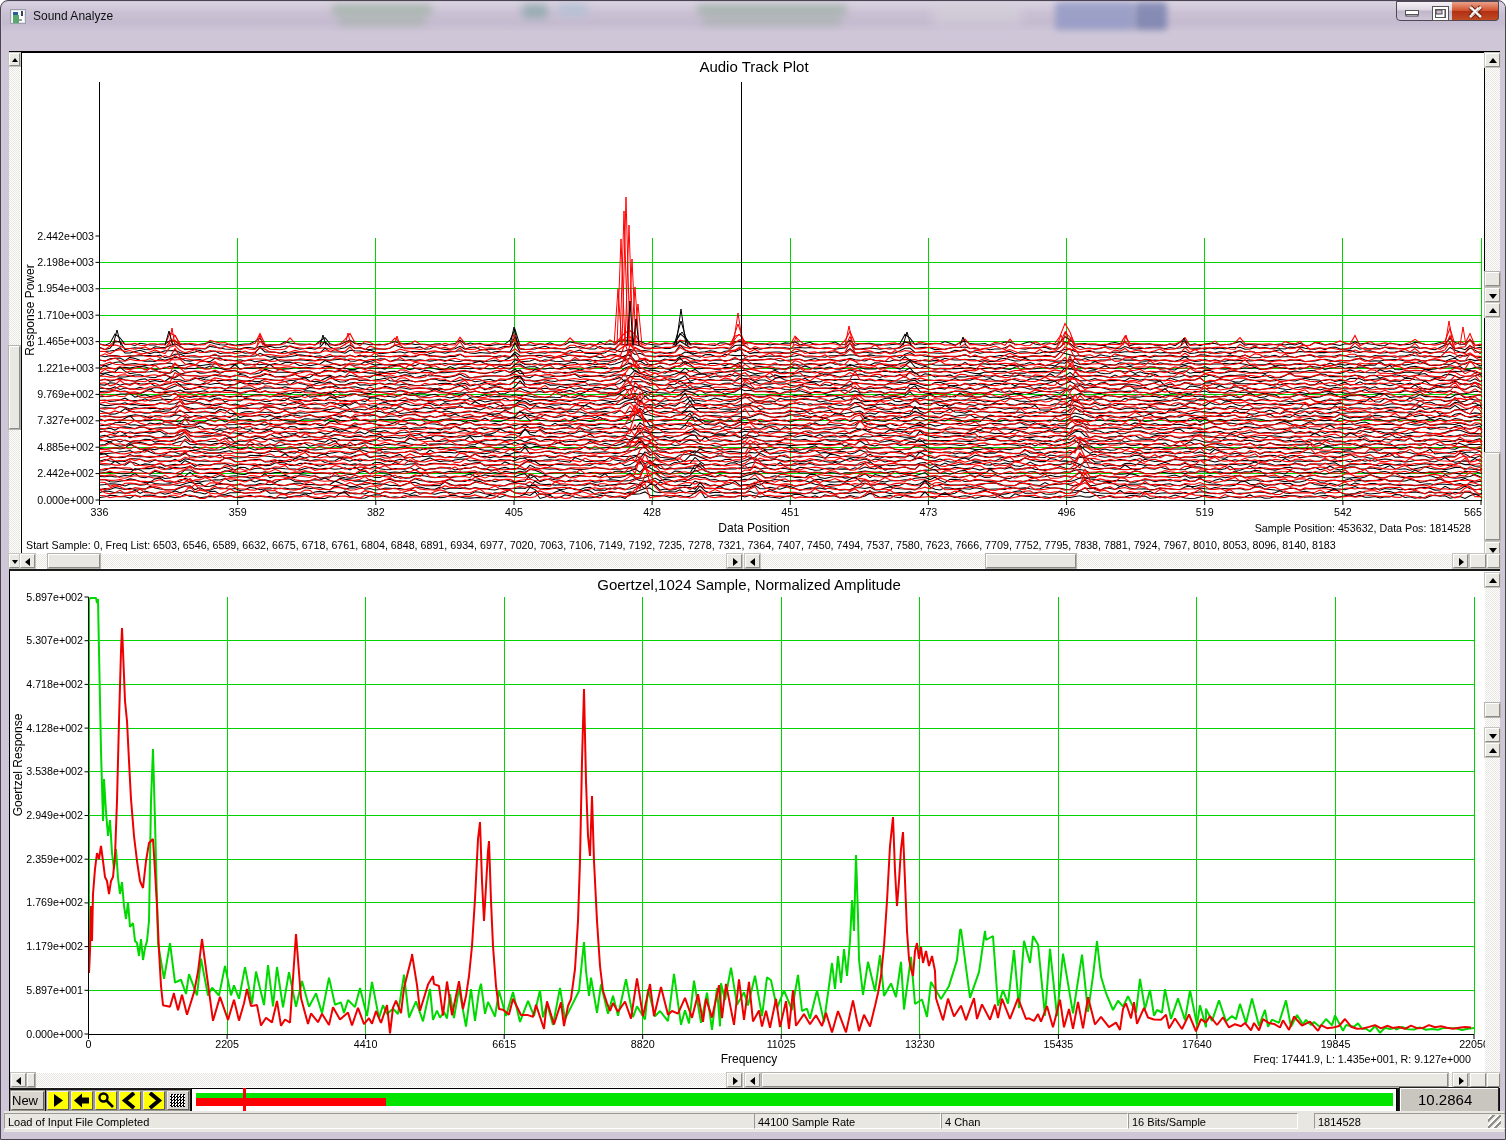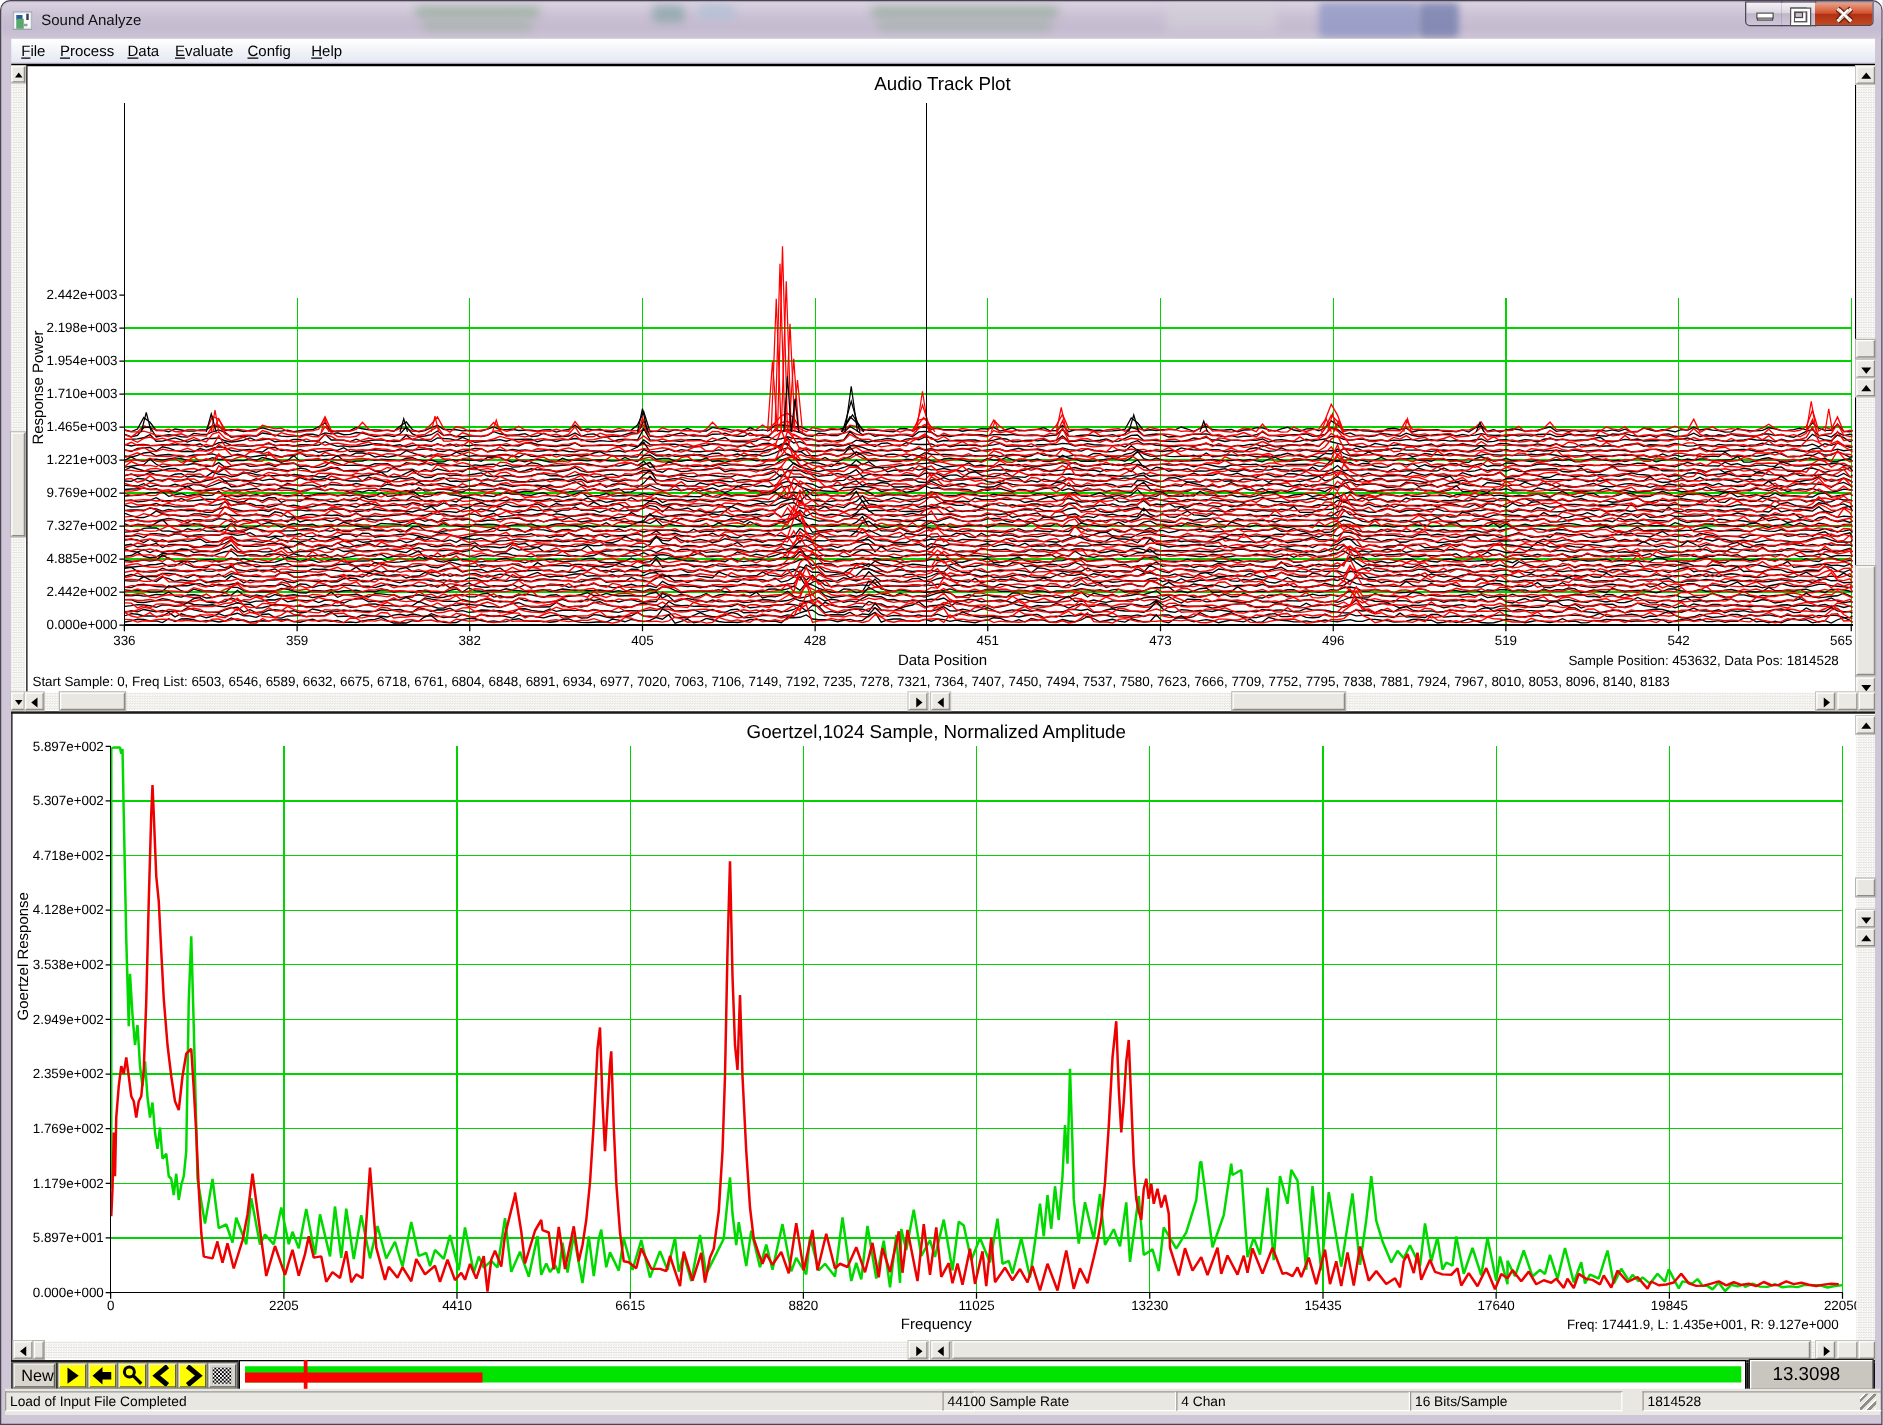--- a/index.html
+++ b/index.html
@@ -65,28 +65,20 @@
   <div class="wbtn" id="bclose"><svg width="47" height="20">
         <g stroke="#6b1d08" stroke-width="4.6">
           <line x1="18" y1="5" x2="29" y2="15"></line>
           <line x1="29" y1="5" x2="18" y2="15"></line>
         </g>
         <g stroke="#fff" stroke-width="2.6">
           <line x1="18" y1="5" x2="29" y2="15"></line>
           <line x1="29" y1="5" x2="18" y2="15"></line>
         </g>
       </svg></div>
-  <div id="menubar">
-    <span style="left:8px"><u>F</u>ile</span>
-    <span style="left:39px"><u>P</u>rocess</span>
-    <span style="left:93px"><u>D</u>ata</span>
-    <span style="left:131px"><u>E</u>valuate</span>
-    <span style="left:189px"><u>C</u>onfig</span>
-    <span style="left:240px"><u>H</u>elp</span>
-  </div>
   <div id="panel1"></div>
   <div id="panel2"></div>
   <svg width="1506" height="1140" viewBox="0 0 1506 1140" style="position:absolute;left:0;top:0">
 <g shape-rendering="crispEdges">
         <line x1="98.5" y1="261.4" x2="1480.0" y2="261.4" stroke="#00d300" stroke-width="1"></line>
         <line x1="98.5" y1="287.8" x2="1480.0" y2="287.8" stroke="#00d300" stroke-width="1"></line>
         <line x1="98.5" y1="314.2" x2="1480.0" y2="314.2" stroke="#00d300" stroke-width="1"></line>
         <line x1="98.5" y1="340.6" x2="1480.0" y2="340.6" stroke="#00d300" stroke-width="1"></line>
         <line x1="98.5" y1="367.0" x2="1480.0" y2="367.0" stroke="#00d300" stroke-width="1"></line>
         <line x1="98.5" y1="393.4" x2="1480.0" y2="393.4" stroke="#00d300" stroke-width="1"></line>
@@ -433,21 +425,21 @@
       <div class="arr" style="left:4px;top:3px;border-top:4px solid transparent;border-bottom:4px solid transparent;border-right:5px solid #000"></div>
     </div>
   <div class="thumb" style="left:761px;top:1072px;width:686px;height:14px"></div>
   <div class="sbtn" style="left:1452px;top:1072px;width:15px;height:14px">
       <div class="arr" style="left:5px;top:3px;border-top:4px solid transparent;border-bottom:4px solid transparent;border-left:5px solid #000"></div>
     </div>
   <div class="sbtn" style="left:1469px;top:1072px;width:16px;height:14px"></div>
   <div class="sbtn" style="left:1486px;top:1072px;width:13px;height:14px"></div>
 
   <div id="toolbar">
-    <div class="tbtn" style="left:2px;width:33px;text-align:right;font-size:13px;padding-top:1px">New</div>
+    <div class="tbtn" style="left:2px;width:33px;text-align:left;font-size:13px;padding-top:1px">New</div>
     <div class="ybtn" style="left:38px"><svg width="20" height="17">
           <polygon points="6,2 6,15 15,8.5" fill="#000"></polygon>
         </svg></div>
     <div class="ybtn" style="left:62px"><svg width="20" height="17">
           <polygon points="2,8.5 10,1.5 10,5.5 17,5.5 17,11.5 10,11.5 10,15.5" fill="#000"></polygon>
         </svg></div>
     <div class="ybtn" style="left:86px"><svg width="20" height="17">
           <circle cx="7.5" cy="5.5" r="4" fill="none" stroke="#000" stroke-width="2.4"></circle>
           <line x1="10.5" y1="8.5" x2="17" y2="15" stroke="#000" stroke-width="2.6"></line>
         </svg></div>
@@ -458,21 +450,21 @@
           <polyline points="6,1 15,8.5 6,16" fill="none" stroke="#000" stroke-width="4"></polyline>
         </svg></div>
     <div class="tbtn" style="left:158px;width:22px">
         <div style="position:absolute;left:2px;top:2px;width:15px;height:13px;background:repeating-conic-gradient(#000 0% 25%, #fff 0% 50%) 0 0/3px 3px"></div>
       </div>
     <div style="position:absolute;left:182px;top:-2px;width:1206px;height:25px;background:#fff;border:1px solid #000">
       <div style="position:absolute;left:4px;top:4px;width:1197px;height:13px;background:#00e400"></div>
       <div style="position:absolute;left:4px;top:9px;width:190px;height:8px;background:#ff0000"></div>
       <div style="position:absolute;left:51px;top:-1px;width:3px;height:24px;background:#ff0000"></div>
     </div>
-    <div style="position:absolute;left:1390px;top:-3px;width:100px;height:25px;background:#c9c6c0;border:1px solid #222;box-shadow:inset 1px 1px 0 #fff;font-size:15px;padding:3px 0 0 18px">13.3098</div>
+    <div style="position:absolute;left:1390px;top:-3px;width:100px;height:25px;background:#c9c6c0;border:1px solid #222;box-shadow:inset 1px 1px 0 #fff;font-size:15px;padding:3px 0 0 18px">10.2864</div>
   </div>
 
   <div id="statusbar">
     <div class="spanel" style="left:0px;width:776px">Load of Input File Completed</div>
     <div class="spanel" style="left:750px;width:187px">44100 Sample Rate</div>
     <div class="spanel" style="left:937px;width:187px">4 Chan</div>
     <div class="spanel" style="left:1124px;width:170px">16 Bits/Sample</div>
     <div class="spanel" style="left:1310px;width:204px">1814528</div>
     <div style="position:absolute;right:3px;top:4px;width:13px;height:13px;background:repeating-linear-gradient(135deg,transparent 0 2px,#fff 2px 3px,#908e88 3px 5px)"></div>
   </div>

